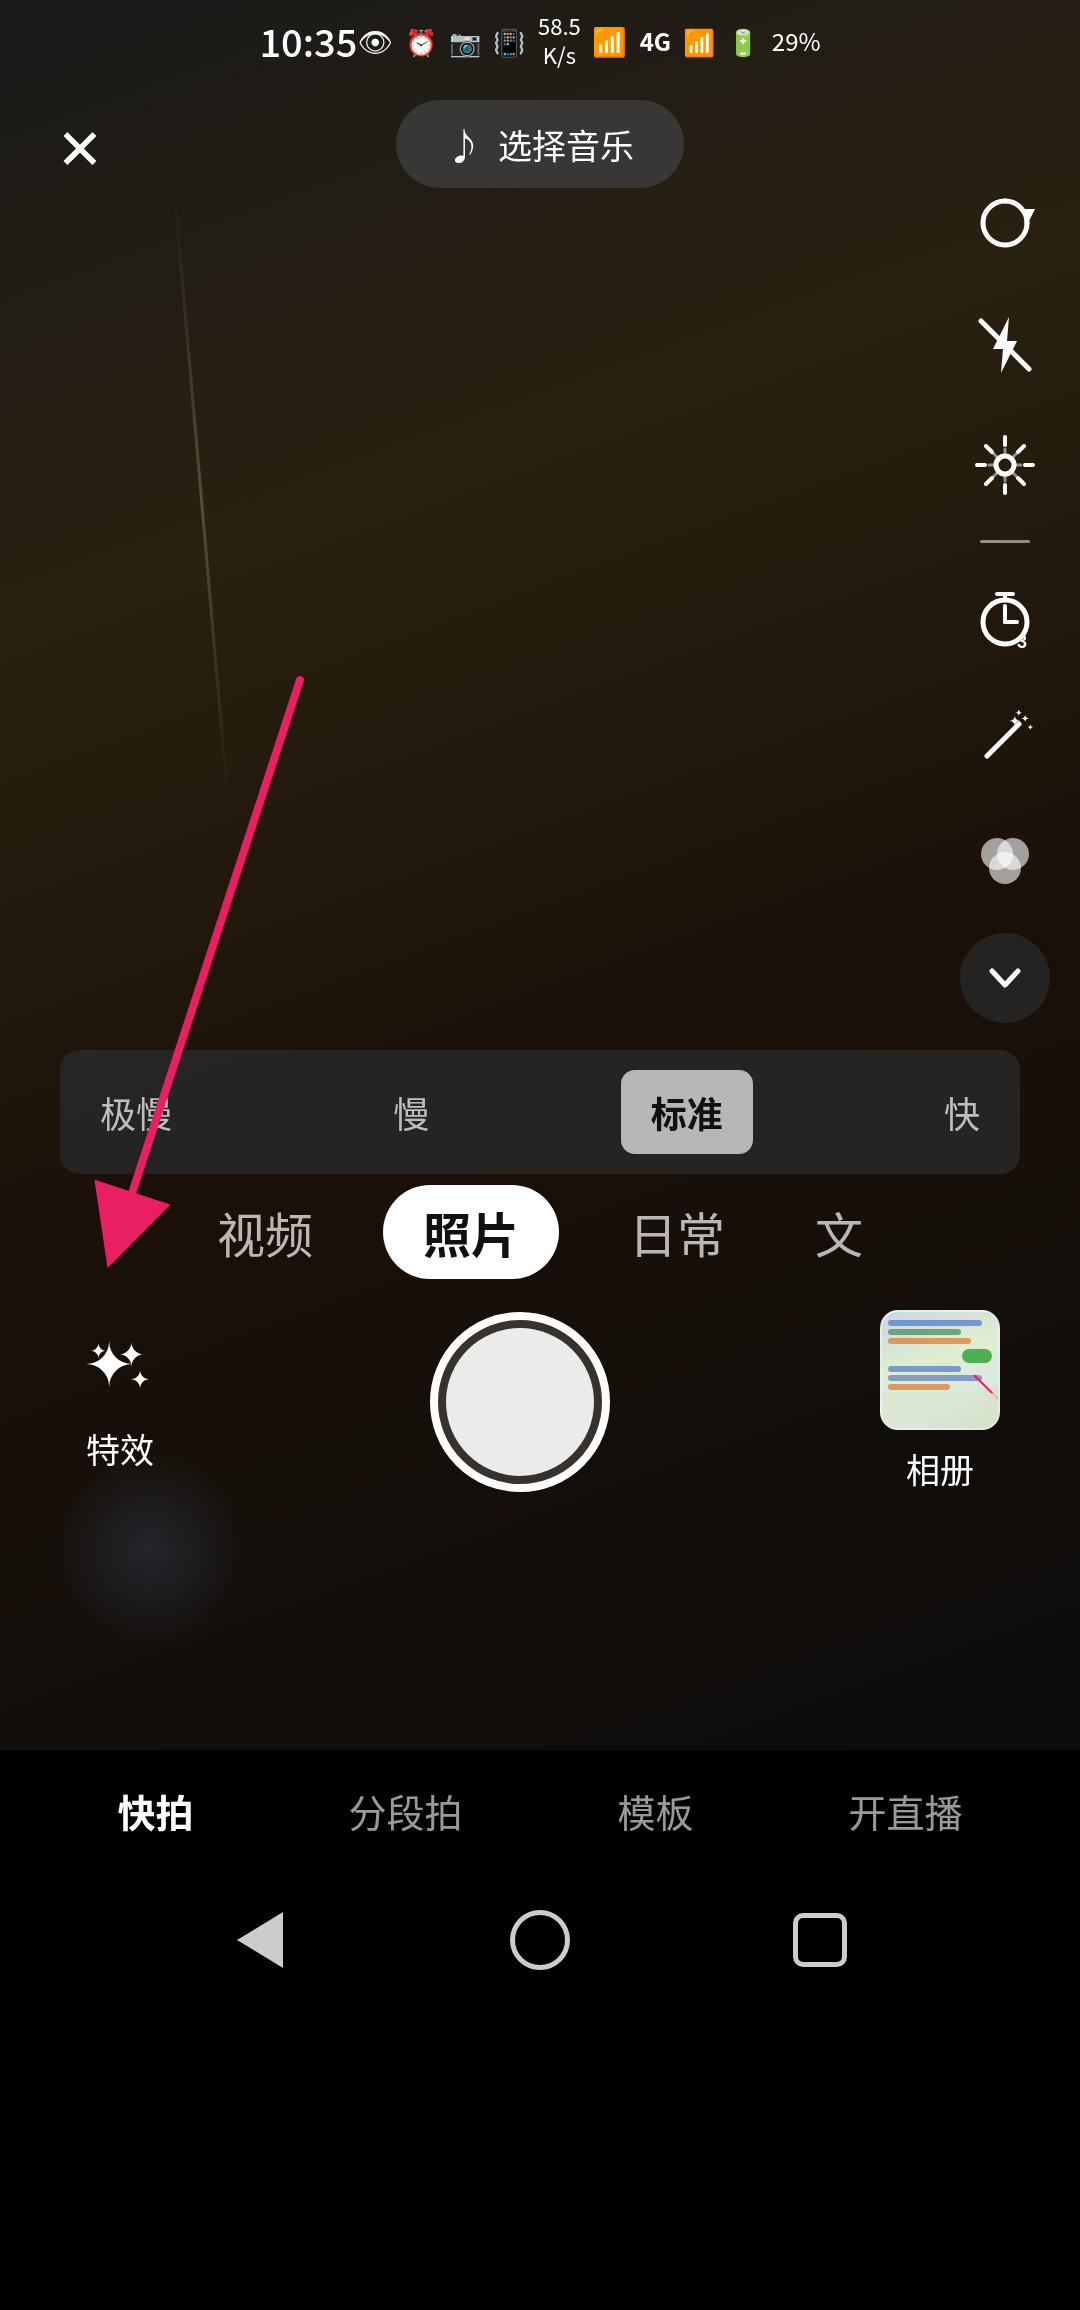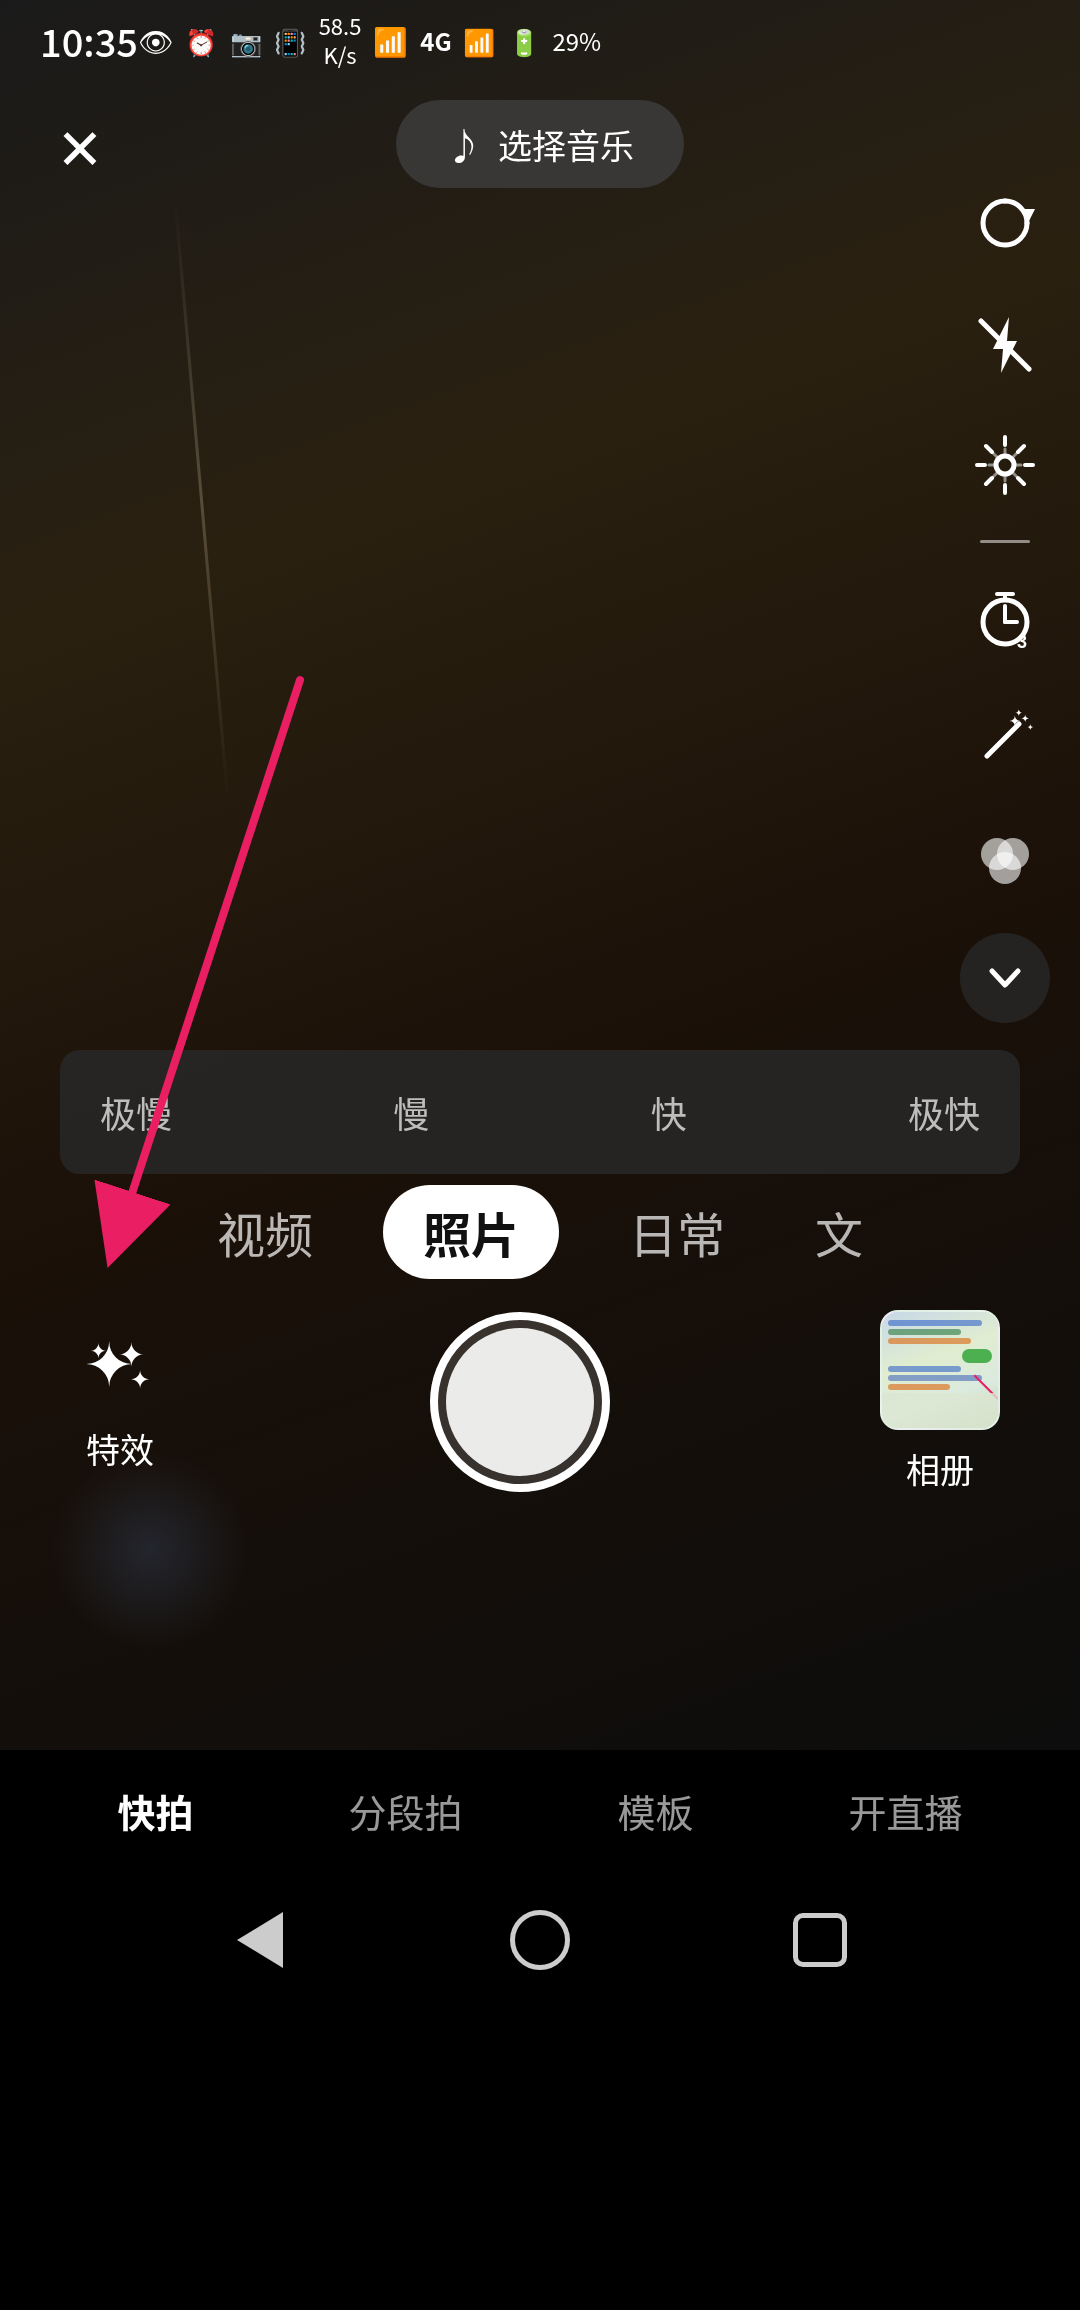--- a/index.html
+++ b/index.html
@@ -42,21 +42,21 @@
       border-radius: 50%;
     }
 
     
     .status-bar {
       position: absolute;
       top: 0; left: 0; right: 0;
       height: 80px;
       display: flex;
       align-items: center;
-      justify-content: flex-start;
+      justify-content: center;
       padding: 0 40px;
       z-index: 100;
       color: #fff;
     }
 
     .status-time {
       font-size: 38px;
       font-weight: 500;
       color: #fff;
     }
@@ -567,25 +567,25 @@
   <line x1="280" y1="60" x2="100" y2="610" stroke="#e91e63" stroke-width="8" marker-end="url(#arrowhead)" stroke-linecap="round"></line>
 </svg>
 
 <div class="speed-selector">
   <div class="speed-item">
     <span>极慢</span>
   </div>
   <div class="speed-item">
     <span>慢</span>
   </div>
+  <div class="speed-item active">
+    <span>标准</span>
+  </div>
   <div class="speed-item">
     <span>快</span>
-  </div>
-  <div class="speed-item">
-    <span>极快</span>
   </div>
 </div>
 
 <div class="mode-selector">
   <div class="mode-item">
     <span>视频</span>
   </div>
   <div class="mode-item active">
     <span>照片</span>
   </div>

